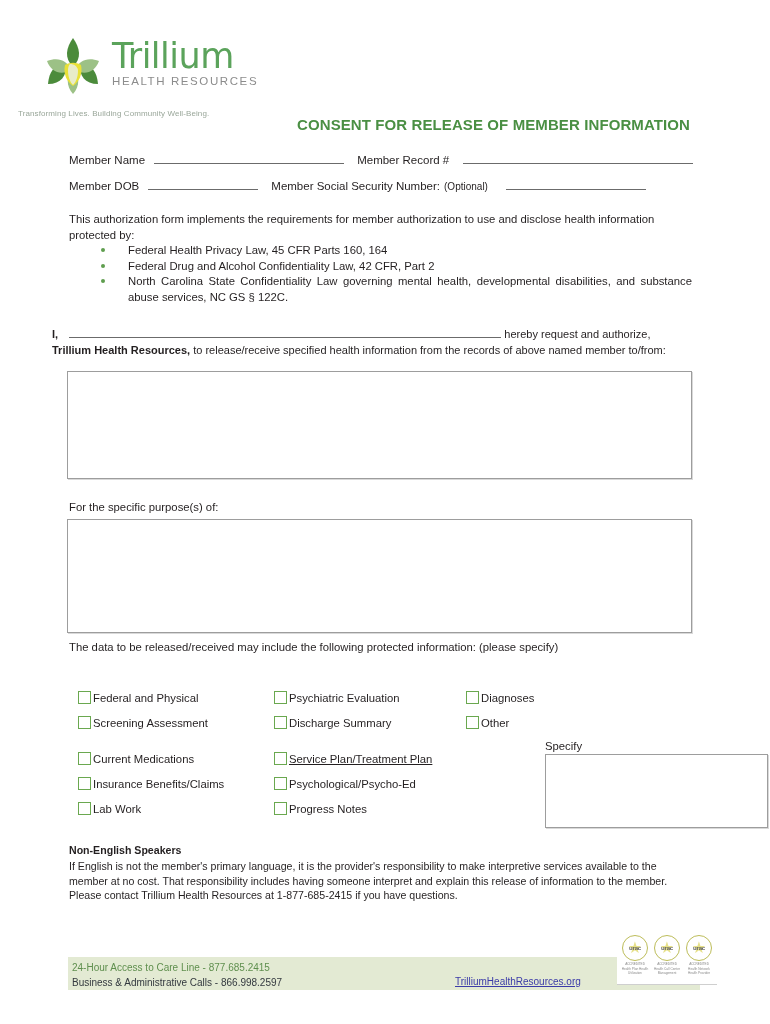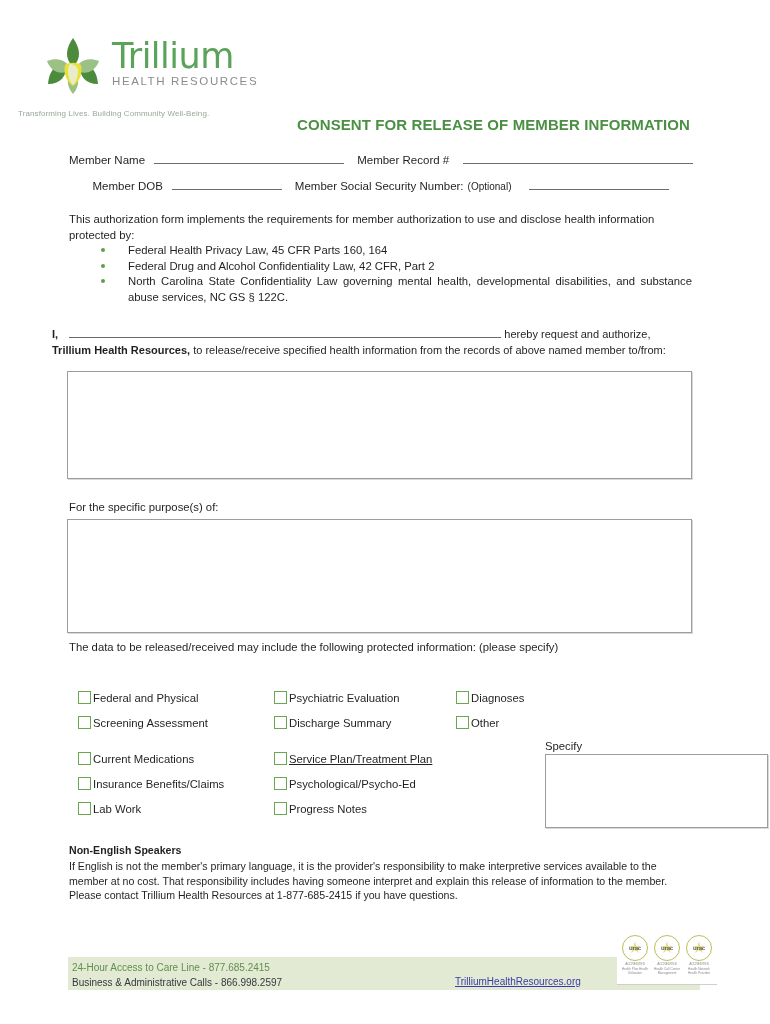--- a/index.html
+++ b/index.html
@@ -89,21 +89,20 @@
     left: 69px;
     top: 152px;
     width: 624px;
     font-size: 11.5px;
   }
   .field-row {
     display: flex;
     align-items: baseline;
     height: 26px;
     white-space: nowrap;
-    justify-content: center;
   }
   .fl { color: #231f20; }
   .rule {
     display: inline-block;
     border-bottom: 1px solid #6b6b6b;
     height: 11px;
   }
   .gap-sm { display: inline-block; width: 9px; }
 
   
@@ -181,21 +180,21 @@
     top: 685px;
     width: 612px;
     font-size: 11.3px;
   }
   .check-col {
     position: absolute;
     top: 0;
   }
   #check-col-1 { left: 0px; width: 180px; }
   #check-col-2 { left: 196px; width: 195px; }
-  #check-col-3 { left: 378px; width: 120px; }
+  #check-col-3 { left: 388px; width: 120px; }
 
   .check-item {
     display: flex;
     align-items: center;
     height: 25px;
     white-space: nowrap;
   }
   .cbox {
     width: 11px;
     height: 11px;

